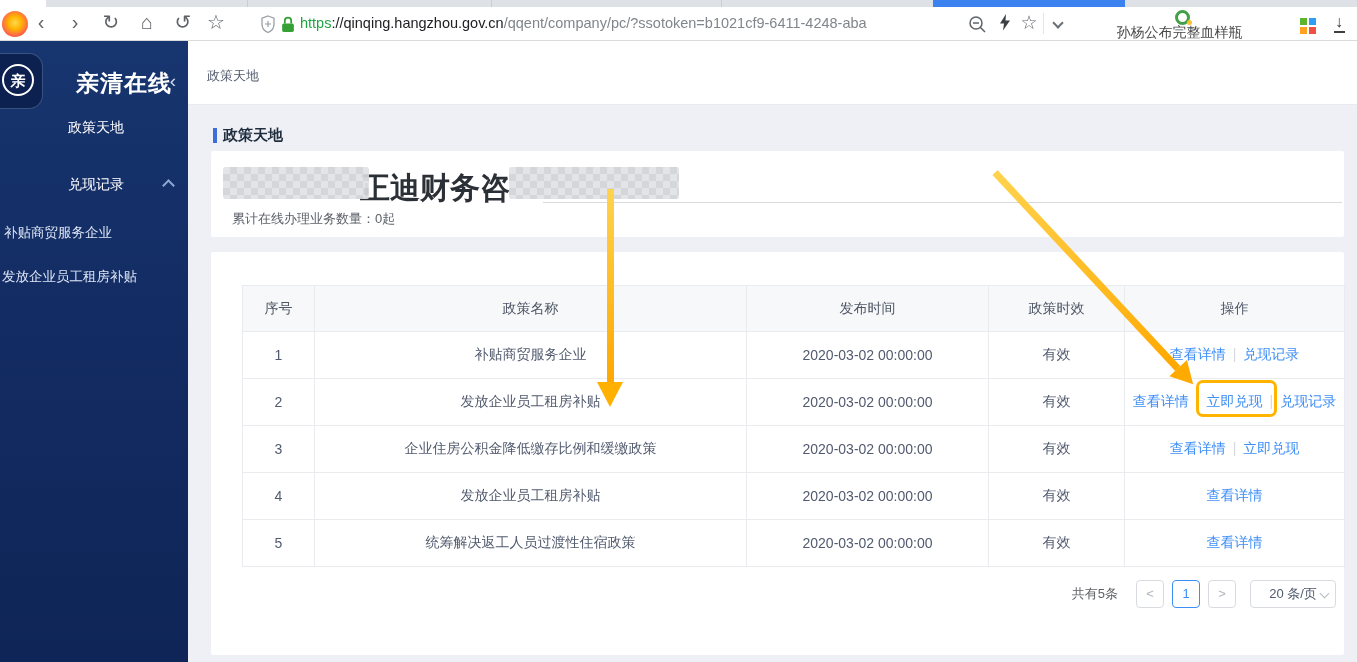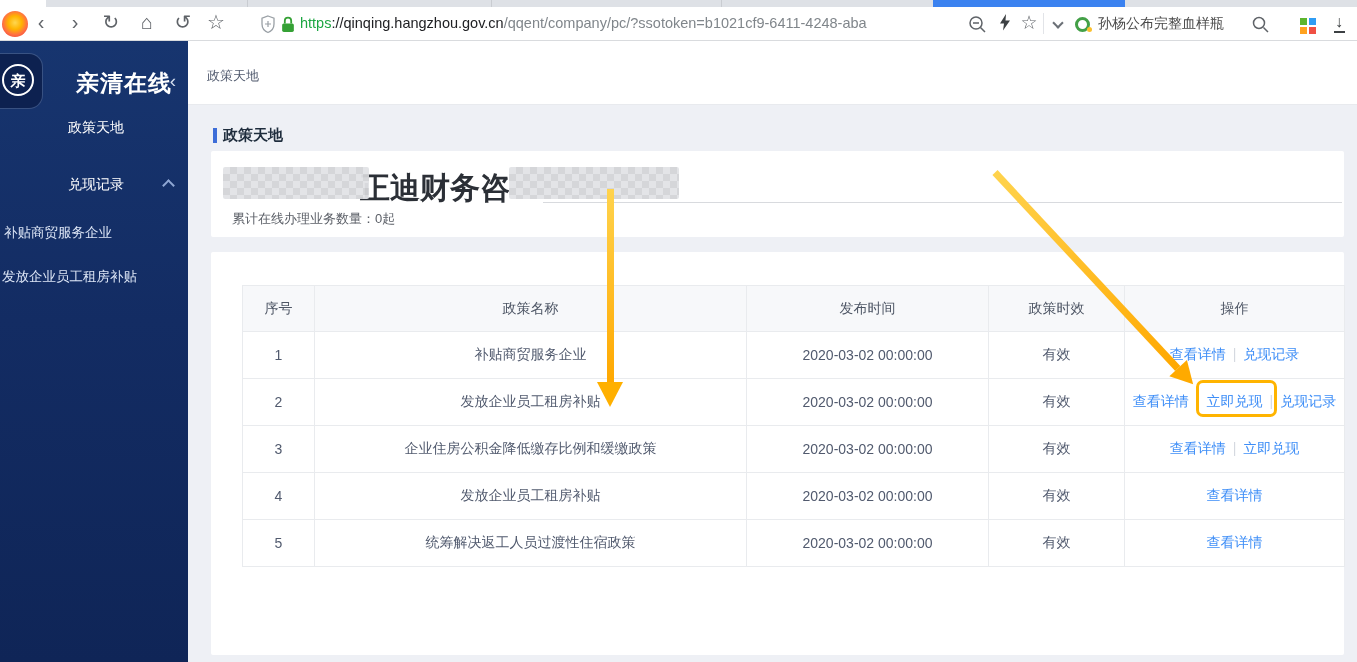--- a/index.html
+++ b/index.html
@@ -18,21 +18,21 @@
     border-bottom:1px solid #d9dbde; }
   .navic { position:absolute; top:0; height:33px; line-height:31px; color:#5f6368; font-size:20px;
     text-align:center; width:26px; cursor:pointer; }
   .urlwrap { position:absolute; left:300px; top:0; width:660px; height:33px; line-height:33px;
     font-size:14.5px; white-space:nowrap; overflow:hidden; }
   .u-scheme{ color:#1ca642; } .u-domain{ color:#202124; } .u-path{ color:#80868b; }
   .svgic { position:absolute; top:8px; }
   .vdiv { position:absolute; left:1043px; top:6px; width:1px; height:21px; background:#e2e4e8; }
   .chev-dn { position:absolute; left:1054px; top:12px; width:8px; height:8px;
     border-right:2px solid #6b7076; border-bottom:2px solid #6b7076; transform:rotate(45deg); }
-  .searchbox { position:absolute; left:1075px; top:3px; width:215px; height:28px; display:flex; align-items:center; }
+  .searchbox { position:absolute; left:1075px; top:3px; width:215px; height:28px; display:flex; align-items:center;flex-direction:column; }
   .so-logo { width:15px; height:15px; border:3.5px solid #43a047; border-radius:50%; position:relative; flex:0 0 auto; }
   .so-logo::after { content:""; position:absolute; right:-5px; bottom:-3px; width:5px; height:5px;
     border-radius:50%; background:#fbc02d; }
   .searchinput { border:none; outline:none; background:transparent; font-size:14px; color:#4a4a4a;
     margin-left:8px; width:140px; font-family:inherit; }
   .gridic { position:absolute; left:1300px; top:11px; width:17px; height:17px; display:grid;
     grid-template-columns:7px 7px; grid-template-rows:7px 7px; gap:2px; cursor:pointer; }
   .gridic div:nth-child(1){background:#5cb52d;} .gridic div:nth-child(2){background:#2f9df4;}
   .gridic div:nth-child(3){background:#ffa21f;} .gridic div:nth-child(4){background:#f05044;}
   .dlwrap { position:absolute; left:1330px; top:6px; width:18px; text-align:center; color:#3c4043; cursor:pointer; }
@@ -264,20 +264,30 @@
         <td>统筹解决返工人员过渡性住宿政策</td>
         <td>2020-03-02 00:00:00</td>
         <td>有效</td>
         <td>
           <span class="oplink">查看详情</span>
         </td>
       </tr>
     </tbody>
       </table>
 
+    <div class="pager">
+      <span class="pg-total">共有5条</span>
+      <div class="pg-btn">&lt;</div>
+      <div class="pg-btn active">1</div>
+      <div class="pg-btn">&gt;</div>
+      <div class="pg-select">
+        <span>20 条/页</span>
+        <span class="chev"></span>
+      </div>
+    </div>
   </div>
 </div>
 
 <div class="overlay">
   <div class="v-shaft"></div>
   <div class="v-head"></div>
   <div class="d-arrow"></div>
   <div class="hi-box"></div>
 </div>
 

